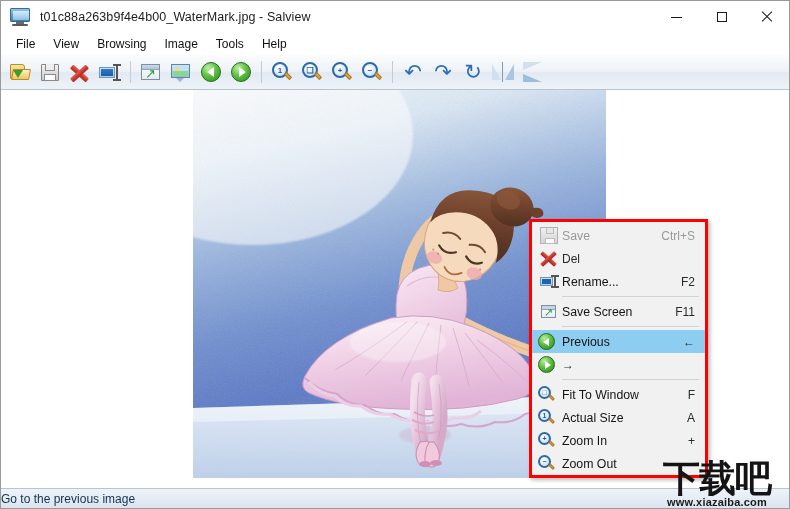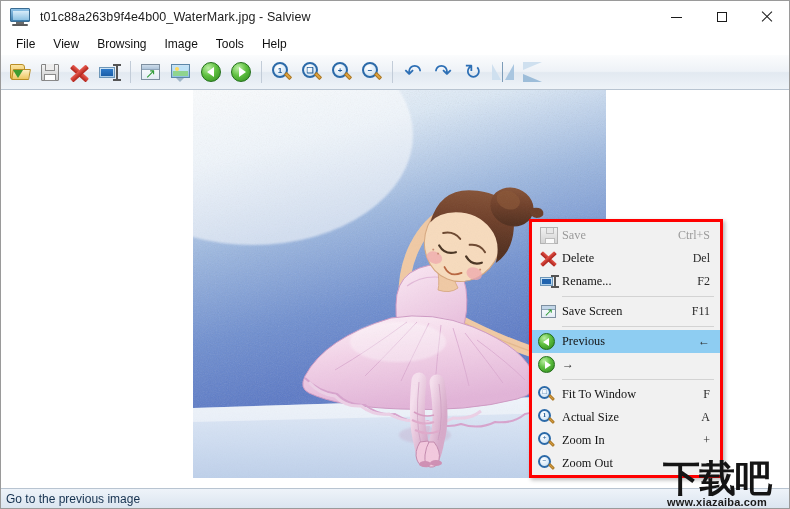--- a/index.html
+++ b/index.html
@@ -196,27 +196,26 @@
   .content { flex:1 1 auto; position:relative; background:#ffffff; overflow:hidden; }
 
   .image-stage{
     position:absolute; left:192px; top:0px; width:413px; height:388px;
     overflow:hidden; background:#eef4fb;
   }
   .artboard{ position:absolute; inset:0; }
 
   
   .ctxmenu{
-    position:absolute; left:528px; top:129px; width:194px;
+    position:absolute; left:528px; top:129px; width:179px;
     background:#f1f1f1;
     border:3px solid #ff0000;
     box-shadow:2px 2px 4px rgba(0,0,0,.28);
     padding:2px 0 0 0;
     z-index:50;
-    font-family:Liberation Serif, serif;
   }
   .mrow{
     position:relative; display:flex; align-items:center; height:23px;
     padding-left:4px; font-size:12.3px; color:#141414; white-space:nowrap;
   }
   .mrow.sel{ background:#8ecdf2;justify-content:center; }
   .mrow.disabled .mlabel,.mrow.disabled .maccel{ color:#9a9a9a; }
   .micon{ width:26px; height:21px; position:relative; flex:0 0 26px; }
   .mlabel{ flex:1 1 auto; }
   .maccel{ color:#2a2a2a; font-size:12px; padding-right:10px; }
@@ -268,21 +267,21 @@
     border:2px solid #2c6aa8; display:flex;align-items:center;justify-content:center;
     font-size:7px;color:#1f5b97;font-weight:bold; line-height:9px;}
   .mi-magh{ position:absolute; left:12px; top:12px; width:7px;height:3px;background:#e0a33e;
     border:1px solid #a87523;transform:rotate(45deg);border-radius:1px;}
 
   
   .statusbar{
     flex:0 0 20px; height:20px;
     background:linear-gradient(#eef3f9,#dbe5f0);
     border-top:1px solid #b8c4d1;
-    display:flex; align-items:center; padding-left:5px;
+    display:flex; align-items:center; 
     font-size:12px; color:#15314f;
   }
 
   
   .watermark{
     position:absolute; right:2px; bottom:0px; width:140px; height:52px; z-index:60;
     display:flex; flex-direction:column; align-items:center; justify-content:flex-end;
     pointer-events:none;
   }
   .wm-cn{
@@ -589,21 +588,20 @@
             </div>
         </div>
         <div class="mlabel">Save</div>
         <div class="maccel">Ctrl+S</div>
       </div>
 
       <div class="mrow">
         <div class="micon">
             <div class="mi mi-x"></div>
           </div>
-        <div class="mlabel">Delete</div>
         <div class="maccel">Del</div>
       </div>
 
       <div class="mrow">
         <div class="micon">
           <div class="mi mi-ren">
               <div class="b"></div>
               <div class="f"></div>
               <div class="v"></div>
               <div class="t"></div>

